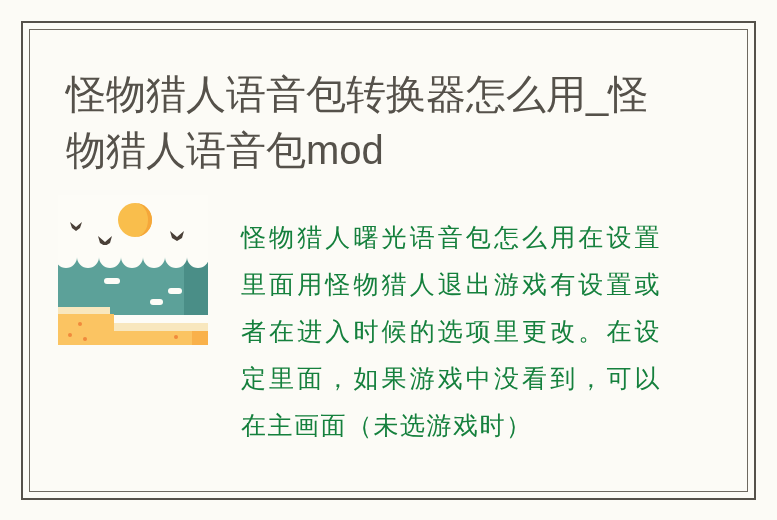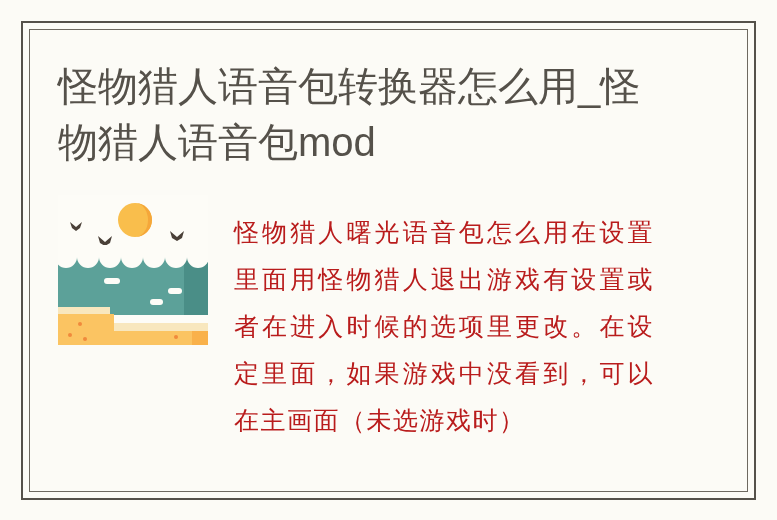--- a/index.html
+++ b/index.html
@@ -34,21 +34,21 @@
     bottom: 6px;
     box-sizing: border-box;
     border: 1px solid #6E6960;
   }
 
   #article-title {
     position: absolute;
     left: 35px;
     top: 35px;
     width: 600px;
-    margin: 0;
+    margin: 8px;
     font-family: "Liberation Sans", "DejaVu Sans", sans-serif;
     font-size: 40px;
     font-weight: 400;
     line-height: 56px;
     letter-spacing: 0px;
     color: #55514A;
     white-space: pre-wrap;
   }
 
   #article-body-block {
@@ -73,26 +73,26 @@
     display: block;
     width: 150px;
     height: 150px;
   }
 
   #article-paragraph {
     position: absolute;
     left: 176px;
     top: 14px;
     width: 420px;
-    margin: 0;
-    font-family: Liberation Serif, serif;
+    margin: 7px;
+    font-family: Liberation Mono, monospace;
     font-size: 25px;
     line-height: 47px;
     letter-spacing: 1.5px;
-    color: #b91c1c;
+    color: #15803d;
     text-align: justify;
     text-justify: inter-character;
   }
 </style>
 </head>
 <body>
 
 <div id="card-frame">
   <div id="card-inner-frame"></div>
 

